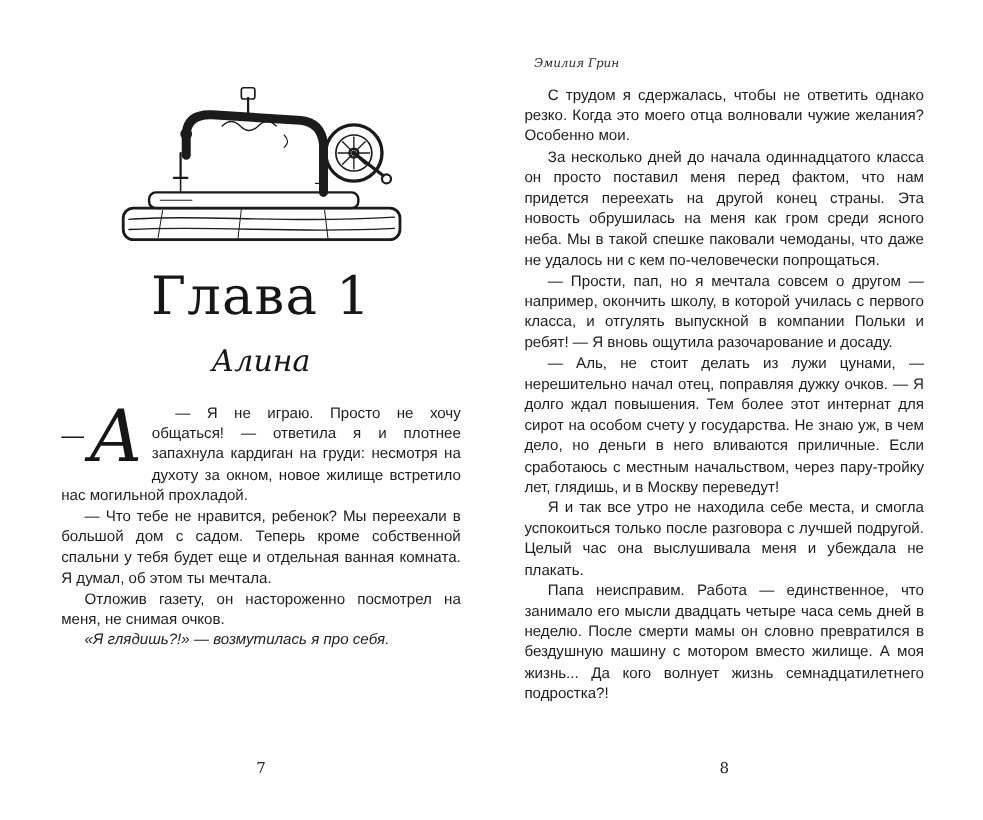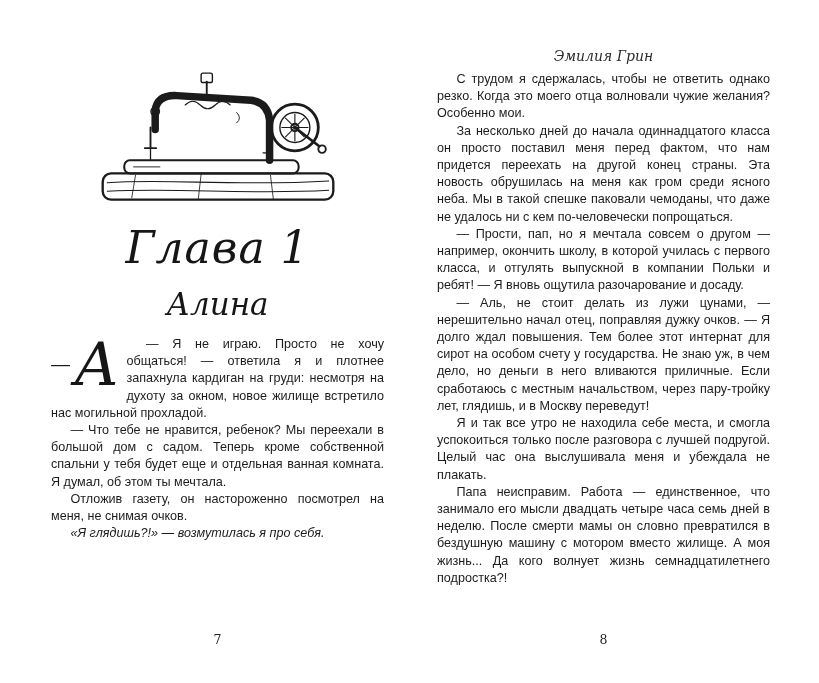--- a/index.html
+++ b/index.html
@@ -6,38 +6,38 @@
   html,body { background:#ffffff; }
   .spread {
     position:relative; width:819px; height:683px; background:#ffffff;
     font-family:"Liberation Sans", sans-serif; color:#1e1e1e; overflow:hidden;
   }
   .page { position:absolute; top:0; height:683px; }
   .page-left  { left:51px;  width:333px; }
   .page-right { left:437px; width:333px; }
 
   .running-header {
-    position:absolute; top:48px; left:0; width:100%; text-align:center;
+    position:absolute; top:48px; left:8px; width:100%; text-align:left;
     font-family:"DejaVu Serif", serif; font-style:italic;
-    font-size:14px; color:#2b2b2b;
+    font-size:10px; color:#2b2b2b;
   }
 
   .illustration { position:absolute; top:60px; left:50%; transform:translateX(-50%); }
   .illustration svg { display:block; }
   .ink { fill:none; stroke:#1b1b1b; stroke-linecap:round; stroke-linejoin:round; }
 
   .chapter-title {
     position:absolute; top:222px; left:0; width:100%; text-align:center;
-    font-family:"DejaVu Serif", serif; font-style:italic; font-weight:400;
+    font-family:"DejaVu Serif", serif; font-weight:400;
     font-size:44px; color:#161616; letter-spacing:1px;
   }
   .chapter-subtitle {
     position:absolute; top:286px; left:0; width:100%; text-align:center;
     font-family:"DejaVu Serif", serif; font-style:italic;
-    font-size:31px; color:#161616;
+    font-size:25px; color:#161616;
   }
 
   .body-text {
     position:absolute; left:0; right:0; text-align:justify;
     font-size:12.6px; line-height:17.2px; color:#1c1c1c;
   }
   .page-left  .body-text { top:336px; }
   .page-right .body-text { top:71px; }
 
   p.para { margin:0; text-indent:1.55em; }

